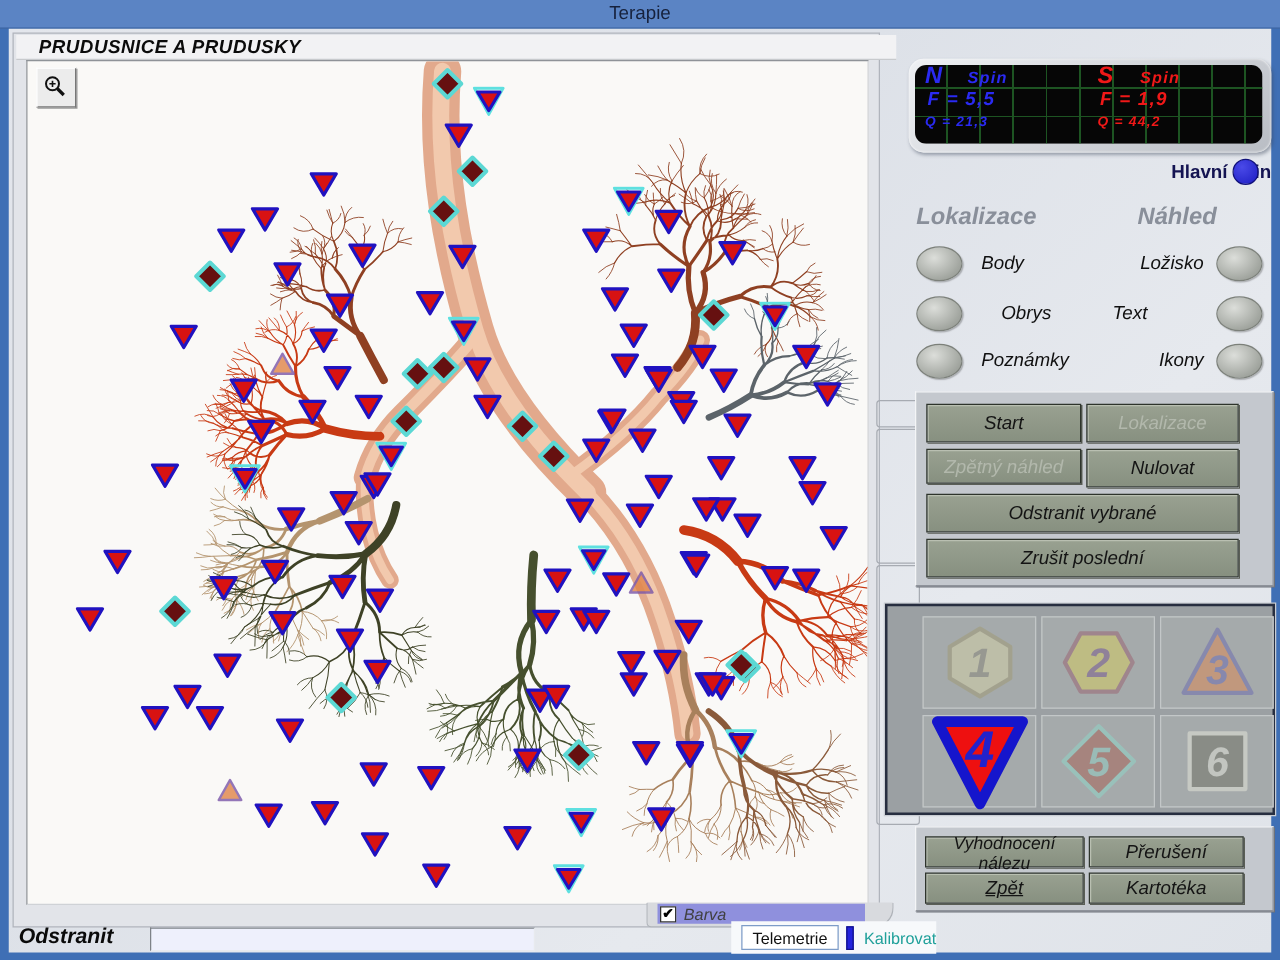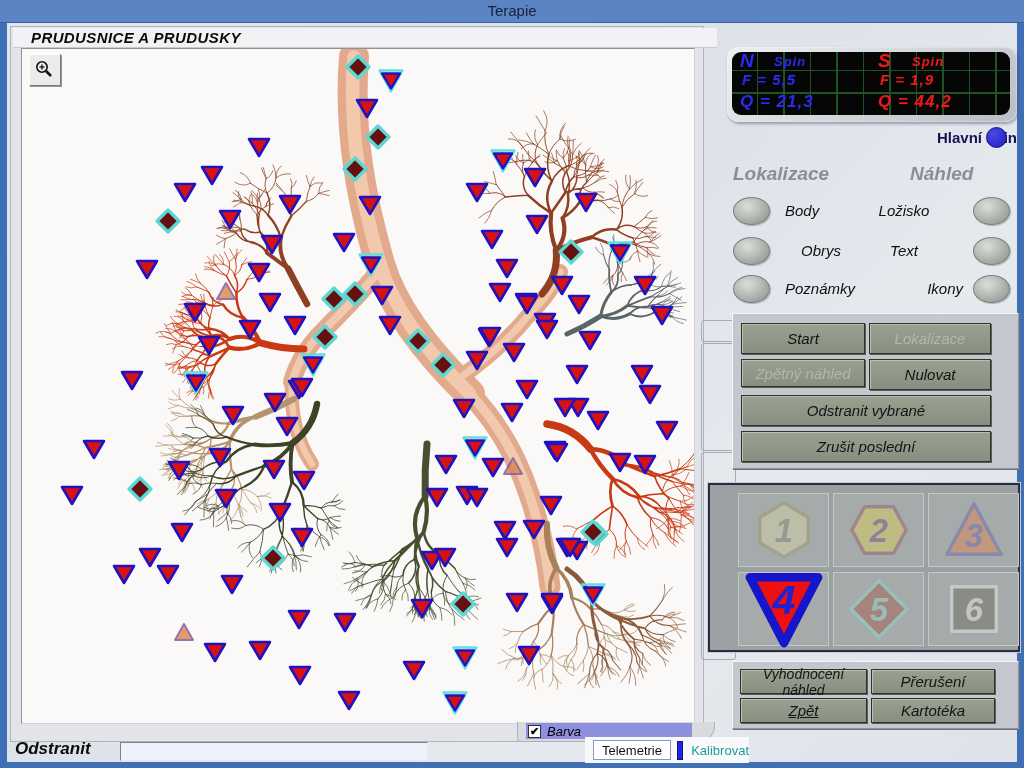--- a/index.html
+++ b/index.html
@@ -20,39 +20,39 @@
   .lung-svg{position:absolute;left:0;top:0;}
   .zoom-btn{position:absolute;left:7px;top:5px;width:30px;height:30px;background:#ececec;
     border:1px solid #777;border-top-color:#fff;border-left-color:#fff;box-shadow:1px 1px 0 #999;cursor:pointer;}
   .zoom-btn svg{margin:4px;}
   .marker{position:absolute;pointer-events:auto;}
   
   .barva-tab{position:absolute;left:506px;top:695px;width:196px;height:19px;background:#d8dade;
     border:1px solid #aeb2b8;border-top:none;border-bottom-right-radius:16px;border-bottom-left-radius:4px;}
   .barva-strip{position:absolute;left:8px;top:1px;width:166px;height:16px;background:#8f90dd;display:flex;align-items:center;}
   .barva-check{width:11px;height:11px;background:#fff;border:1px solid #333;margin-left:2px;font-size:11px;line-height:11px;color:#000;text-align:center;font-weight:bold;}
-  .barva-label{font-style:italic;color:#000000;font-size:13px;margin-left:6px;}
+  .barva-label{font-style:italic;color:#404040;font-size:13px;margin-left:6px;}
   
   .topo-label{position:absolute;left:8px;top:716px;font-size:17px;font-weight:bold;font-style:italic;color:#0a0a0a;}
   .topo-input{position:absolute;left:113px;top:719px;width:298px;height:15px;background:#eef0fc;
     border:1px solid #7e8288;border-bottom-color:#e8eaee;border-right-color:#e8eaee;font-size:12px;padding:1px 4px;}
   .tele-strip{position:absolute;left:578px;top:714px;width:164px;height:26px;background:#f7f9fb;display:flex;align-items:center;}
   .tele-btn{height:20px;background:#fff;border:1px solid #7d9cc8;font-size:13px;color:#111;padding:0 8px;margin-left:8px;cursor:pointer;}
   .tele-ind{width:17px;height:17px;background:#2323dd;border:1px solid #111188;margin-left:6px;}
   .kalib{font-size:13px;color:#1fa09a;margin-left:8px;}
   
   .spin-bezel{position:absolute;left:720px;top:24px;width:290px;height:75px;border-radius:12px;
     background:linear-gradient(145deg,#eef0f3,#b9bdc4);box-shadow:inset 0 0 2px #fff,1px 2px 3px rgba(60,70,90,.45);}
   .spin-display{position:absolute;left:5px;top:5px;width:278px;height:63px;background:#060606;border-radius:9px;overflow:hidden;
     background-image:repeating-linear-gradient(0deg,transparent 0 21px,#1d5422 21px 22.5px),repeating-linear-gradient(90deg,transparent 0 25px,#1d5422 25px 26.5px);}
   .spin-col{position:absolute;top:0;width:130px;font-style:italic;font-weight:bold;}
   .sc-letter{position:absolute;left:8px;top:-2px;font-size:19px;}
   .sc-word{position:absolute;left:42px;top:2px;font-size:13px;letter-spacing:1px;}
   .sc-f{position:absolute;left:10px;top:19px;font-size:15px;letter-spacing:1px;}
-  .sc-q{position:absolute;left:8px;top:40px;font-size:17px;letter-spacing:1px;}
+  .sc-q{position:absolute;left:8px;top:40px;font-size:11px;letter-spacing:1px;}
   .main-spin{position:absolute;left:760px;top:106px;width:250px;text-align:right;font-size:15px;font-weight:bold;color:#141452;}
   .main-spin-dot{position:absolute;left:979px;top:104px;width:19px;height:19px;border-radius:50%;
     background:radial-gradient(circle at 35% 30%,#4a4ae8,#1c1cc2);border:1px solid #10107a;}
   .opt-heading{position:absolute;font-size:19px;font-weight:bold;font-style:italic;color:#898f9a;}
   .opt-label{position:absolute;font-size:15px;font-style:italic;color:#101010;}
   .radio-oval{position:absolute;width:35px;height:26px;border-radius:50%;
     background:radial-gradient(ellipse at 38% 32%,#dcdeda,#a2a6a0 70%,#8e928c);border:1px solid #7c807a;
     box-shadow:1px 1px 1px rgba(0,0,0,.25);cursor:pointer;}
   
   .notch{position:absolute;border:1px solid #a7abb2;border-radius:3px;background:transparent;}
@@ -592,21 +592,21 @@
     <div class="opt-heading" style="left:726px;top:140px;">Lokalizace</div>
     <div class="opt-heading" style="left:903px;top:140px;">Náhled</div>
 
     <div class="radio-oval" style="left:726px;top:174px;"></div>
     <div class="opt-label" style="left:778px;top:179px;">Body</div>
     <div class="radio-oval" style="left:726px;top:214px;"></div>
     <div class="opt-label" style="left:778px;top:219px;margin-left:16px;">Obrys</div>
     <div class="radio-oval" style="left:726px;top:252px;"></div>
     <div class="opt-label" style="left:778px;top:257px;">Poznámky</div>
 
-    <div class="opt-label" style="left:838px;top:179px;width:118px;text-align:center;">Ložisko</div>
+    <div class="opt-label" style="left:838px;top:179px;width:118px;text-align:right;">Ložisko</div>
     <div class="radio-oval" style="left:966px;top:174px;"></div>
     <div class="opt-label" style="left:838px;top:219px;width:118px;text-align:center;">Text</div>
     <div class="radio-oval" style="left:966px;top:214px;"></div>
     <div class="opt-label" style="left:838px;top:257px;width:118px;text-align:right;">Ikony</div>
     <div class="radio-oval" style="left:966px;top:252px;"></div>
 
     <div class="notch" style="left:694px;top:297px;width:33px;height:20px;"></div>
     <div class="notch" style="left:694px;top:320px;width:33px;height:106px;"></div>
     <div class="notch" style="left:694px;top:429px;width:33px;height:206px;"></div>
 
@@ -652,20 +652,20 @@
         </div>
         <div class="icon-cell" style="left: 218px; top: 87px;">
           <svg width="62" height="62" viewBox="0 0 64 64" class="faded">
             <rect x="9" y="9" width="46" height="46" fill="#6e7062" stroke="#e8e8dc" stroke-width="3.5" stroke-linejoin="round"></rect>
             <text x="32" y="44" text-anchor="middle" font-family="Liberation Sans,sans-serif" font-size="34" font-weight="bold" font-style="italic" fill="#e0e0d6">6</text>
           </svg>
         </div>
       </div>
 
     <div class="ctl-panel" style="left:725px;top:638px;width:285px;height:66px;">
-      <button class="gbtn" style="left:7px;top:7px;width:127px;height:25px;font-size:14px;">Vyhodnocení náhled</button>
+      <button class="gbtn" style="left:7px;top:7px;width:127px;height:25px;font-size:14px;">Vyhodnocení nálezu</button>
       <button class="gbtn" style="left:138px;top:7px;width:124px;height:25px;">Přerušení</button>
       <button class="gbtn" style="left:7px;top:36px;width:127px;height:25px;text-decoration:underline;">Zpět</button>
       <button class="gbtn" style="left:138px;top:36px;width:124px;height:25px;">Kartotéka</button>
     </div>
 
   </div>
 </div>
 
 </body></html>

